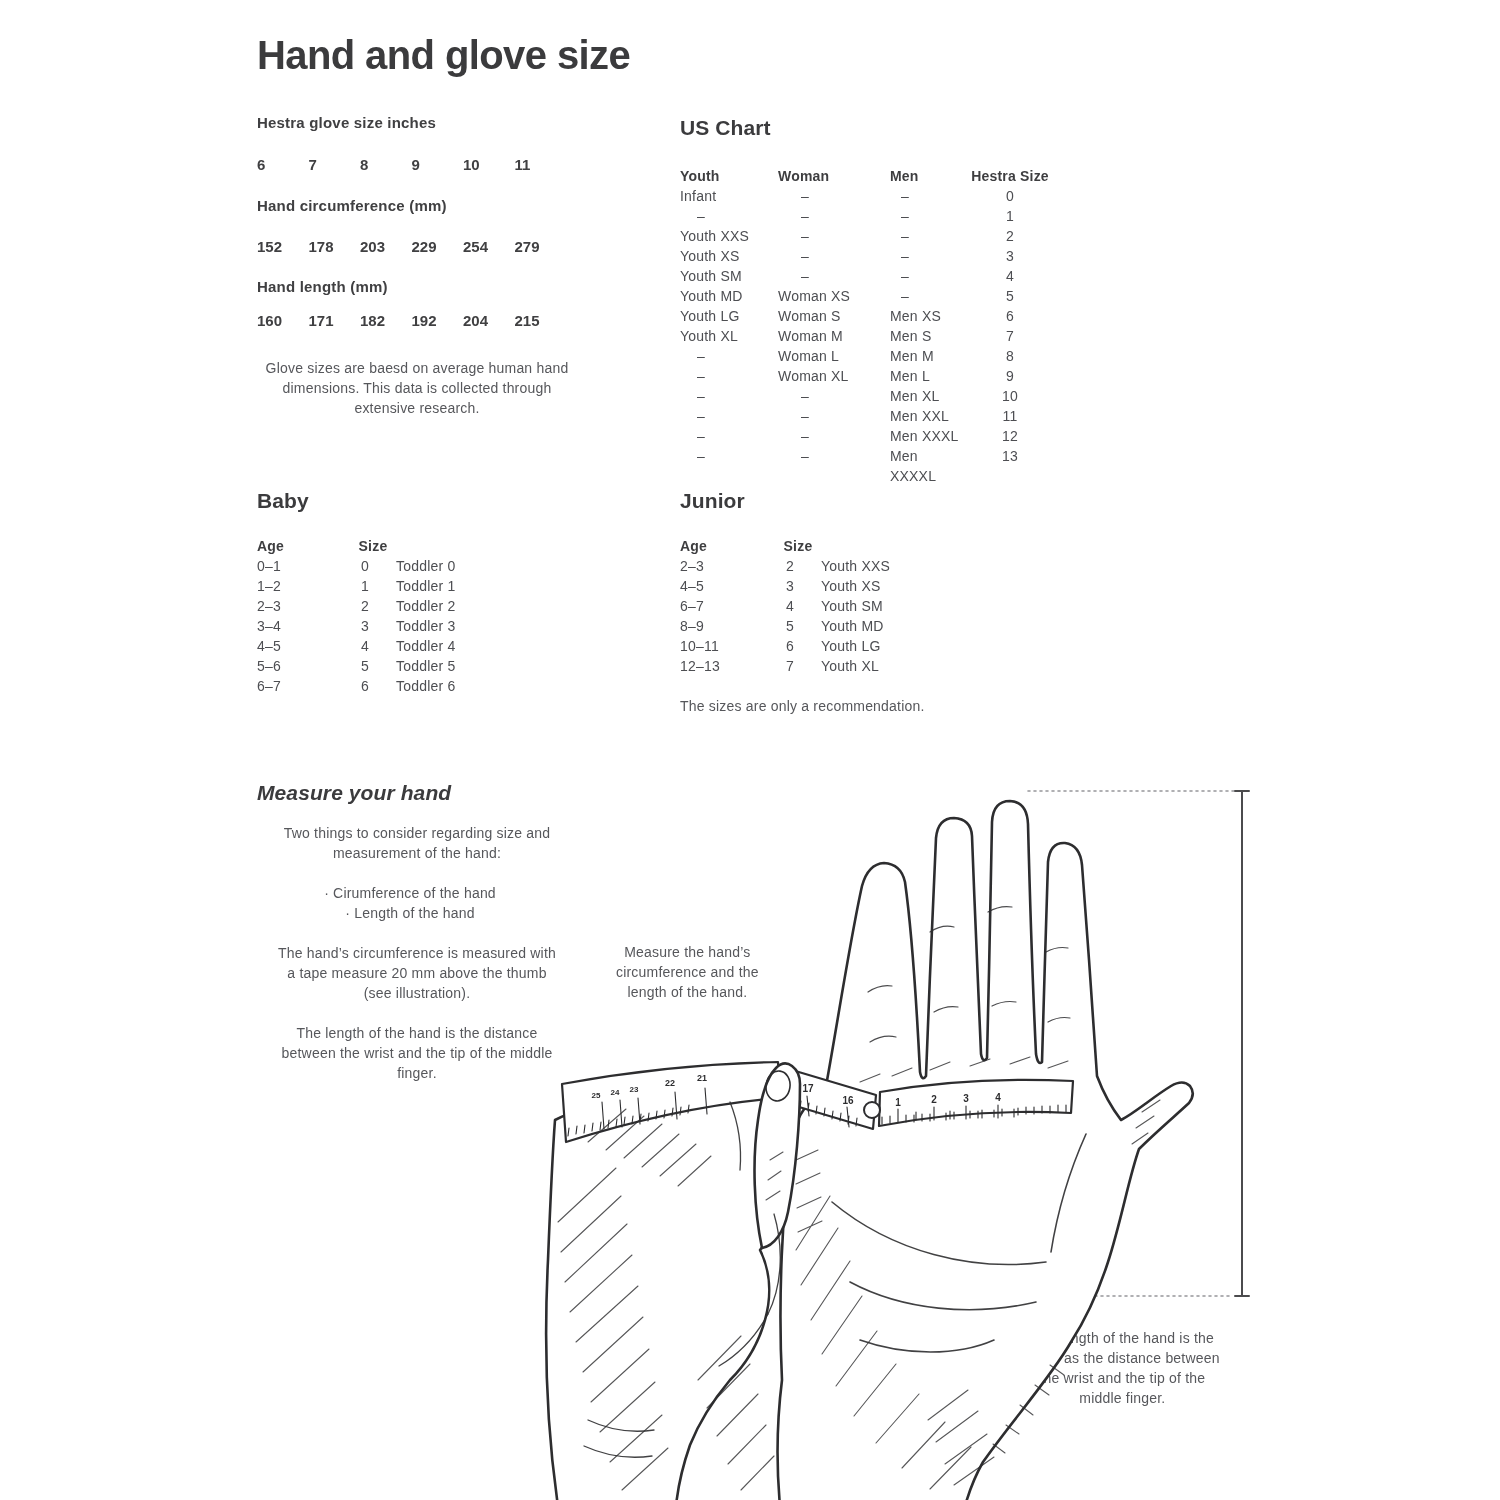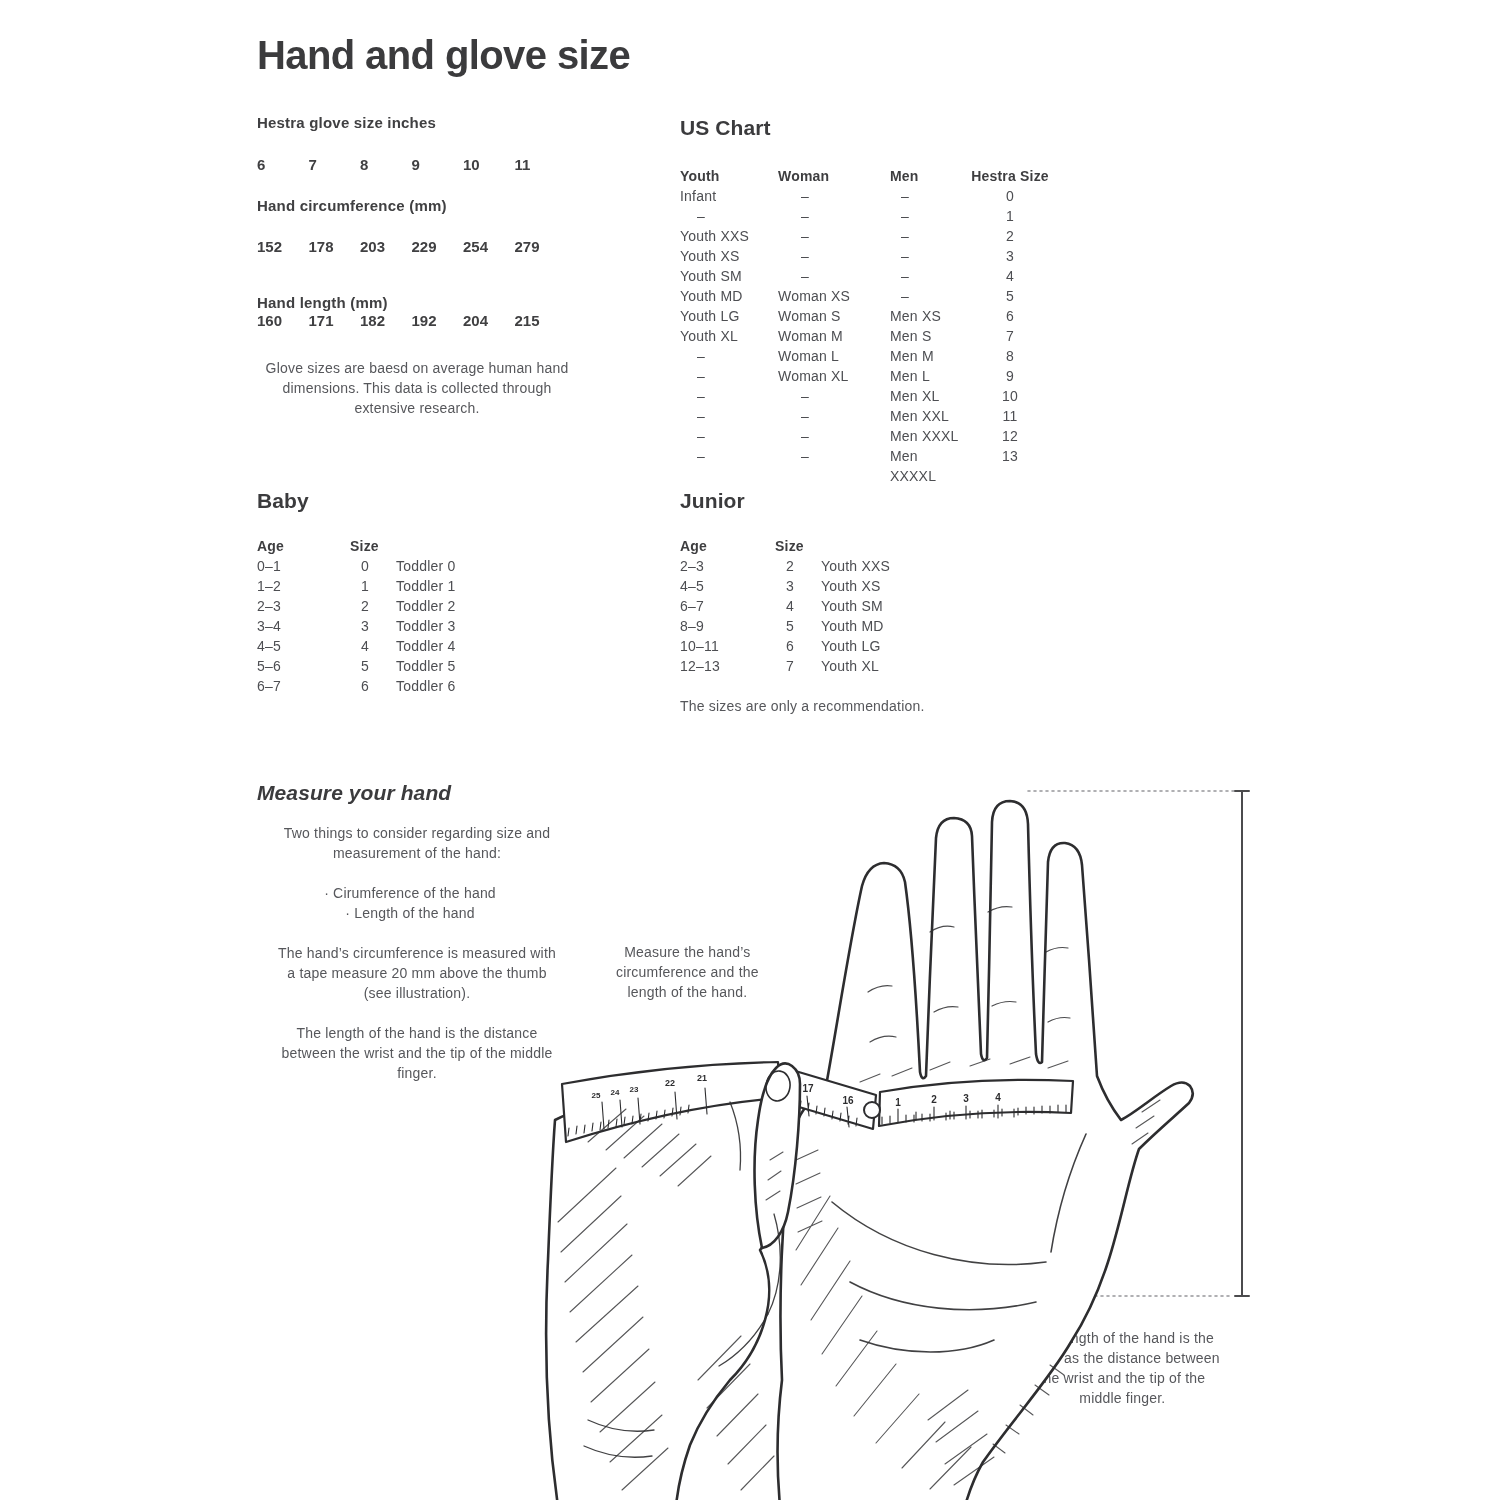--- a/index.html
+++ b/index.html
@@ -17,21 +17,21 @@
   .trow{display:grid;line-height:20px;}
   .us .trow{grid-template-columns:98px 112px 77px 86px;}
   .kid .trow{grid-template-columns:93px 46px auto;}
   .jun .trow{grid-template-columns:95px 46px auto;}
   .thead{font-weight:700;color:#3e3e40;}
   .col-hestra{text-align:center;}
   .col-youth.dash{padding-left:17px;}
   .col-woman.dash{padding-left:23px;}
   .col-men.dash{padding-left:11px;}
   .col-size{padding-left:11px;}
-  .col-size.head{padding-left:0;}
+  .col-size.head{padding-left:0;text-align:center;}
   .bullet-line{line-height:20px;}
   svg text{font-family:"Liberation Sans","DejaVu Sans",sans-serif;}
 </style>
 </head>
 <body>
 
 <div class="page">
 
   <div class="abs page-title" style="left:257px;top:33px;">Hand and glove size</div>
 
@@ -50,21 +50,21 @@
   <div class="abs numrow" style="left:257px;top:238px;">
 
   <span>152</span>
       <span>178</span>
       <span>203</span>
       <span>229</span>
       <span>254</span>
       <span>279</span>
     </div>
 
-  <div class="abs lbl" style="left:257px;top:278px;margin-top:16px;">Hand length (mm)</div>
+  <div class="abs lbl" style="left:257px;top:278px;">Hand length (mm)</div>
   <div class="abs numrow" style="left:257px;top:312px;">
 
   <span>160</span>
       <span>171</span>
       <span>182</span>
       <span>192</span>
       <span>204</span>
       <span>215</span>
     </div>
 

